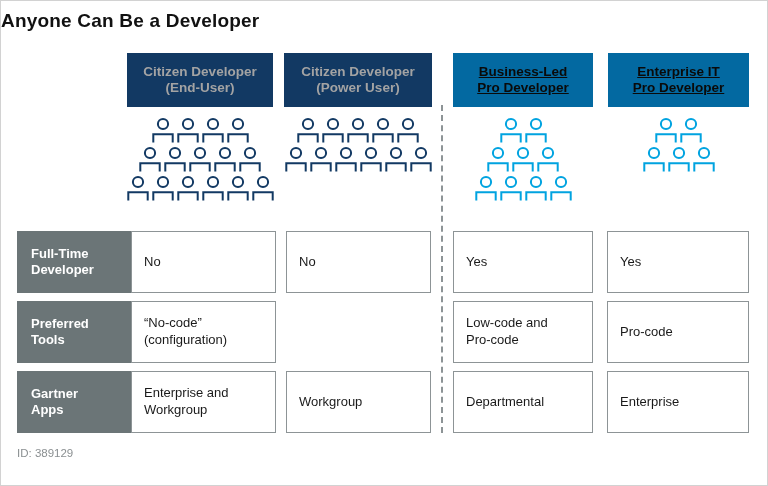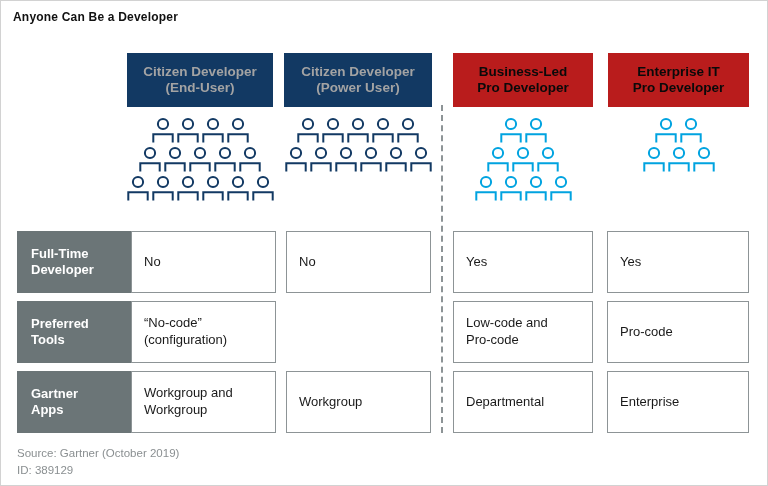--- a/index.html
+++ b/index.html
@@ -16,23 +16,23 @@
     height: 486px;
     background: #ffffff;
     border: 1px solid #d2d2d2;
     box-sizing: border-box;
     overflow: hidden;
   }
 
   
   .title {
     position: absolute;
-    left: 12px;
+    left: 0;
     top: 9px;
-    font-size: 12px;
+    font-size: 19px;
     font-weight: bold;
     color: #111111;
     letter-spacing: 0.2px;
     white-space: nowrap;
   }
 
   
   .hdr {
     position: absolute;
     top: 52px;
@@ -40,21 +40,21 @@
     display: flex;
     align-items: center;
     justify-content: center;
     text-align: center;
     font-size: 13.5px;
     font-weight: bold;
     line-height: 1.22;
     box-sizing: border-box;
   }
   .hdr.navy  { background: #123963; color: #a3a3a3; }
-  .hdr.cyan  { background: #b91c1c; color: #0a0a0a; }
+  .hdr.cyan  { background: #0369a1; color: #0a0a0a; text-decoration: underline; }
 
   .hdr-c0 { left: 126px; width: 146px; }
   .hdr-c1 { left: 283px; width: 148px; }
   .hdr-c2 { left: 452px; width: 140px; }
   .hdr-c3 { left: 607px; width: 141px; }
 
   
   .people {
     position: absolute;
     top: 116px;
@@ -413,21 +413,21 @@
   </div>
 
   <div class="cell lbl r2">
     <div>
       <span>Gartner</span><br>
       <span>Apps</span>
     </div>
   </div>
   <div class="cell val col0 r2">
     <div>
-      <span>Workgroup and</span><br>
+      <span>Enterprise and</span><br>
       <span>Workgroup</span>
     </div>
   </div>
   <div class="cell val col1 r2">
     <div>
       <span>Workgroup</span>
       <span></span>
     </div>
   </div>
   <div class="cell val col2 r2">
@@ -437,17 +437,16 @@
     </div>
   </div>
   <div class="cell val col3 r2">
     <div>
       <span>Enterprise</span>
       <span></span>
     </div>
   </div>
 
   <div class="footer">
-    <div>Source: Gartner (October 2019)</div>
     <div>ID: 389129</div>
   </div>
 
 </div>
 
 </body></html>

